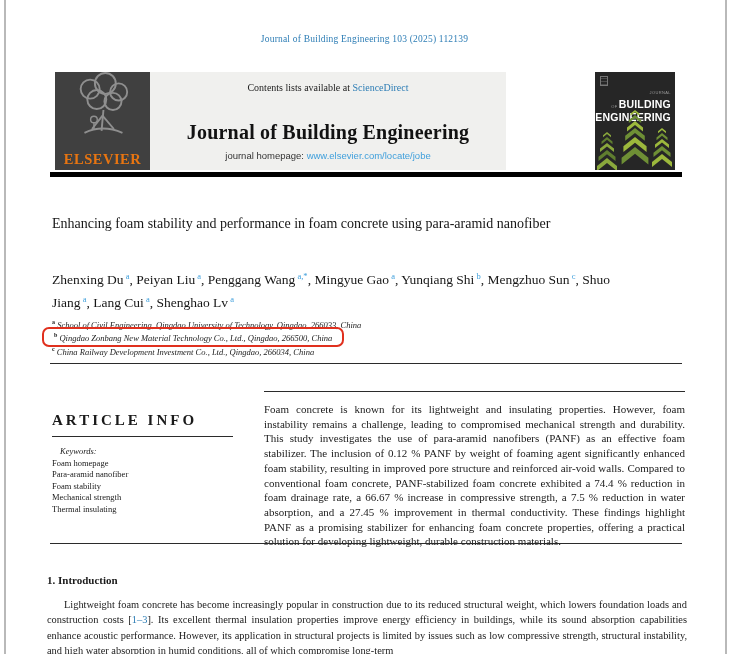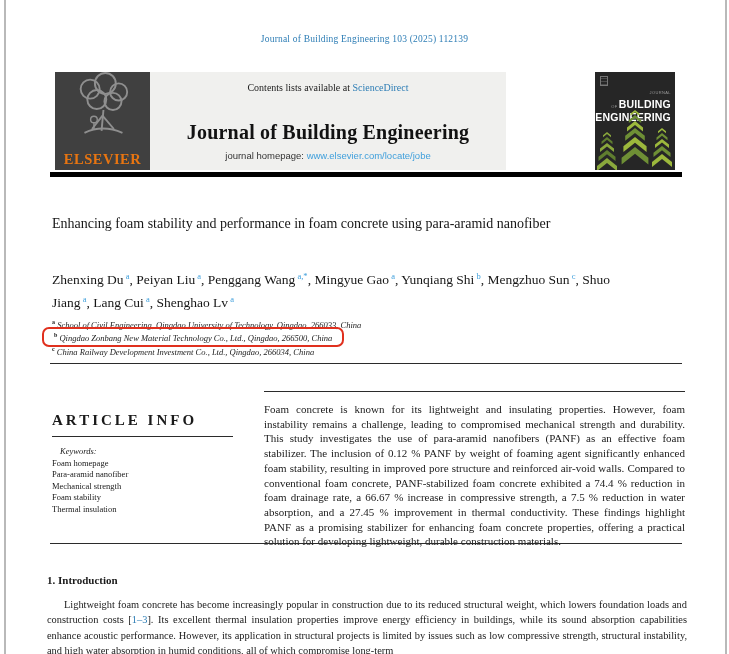--- a/index.html
+++ b/index.html
@@ -189,23 +189,23 @@
 
 <div class="rule-full rule-top"></div>
 
 <div class="col-left">
   <div class="col-heading">ARTICLE INFO</div>
   <div class="col-rule"></div>
   <div class="keywords-label">Keywords:</div>
   <div>
       <div class="kw">Foam homepage</div>
       <div class="kw">Para-aramid nanofiber</div>
+      <div class="kw">Foam stability</div>
       <div class="kw">Mechanical strength</div>
-      <div class="kw">Foam stability</div>
-      <div class="kw">Thermal insulation</div>
+      <div class="kw">Thermal insulating</div>
     </div>
 </div>
 
 <div class="col-right">
   <div class="col-rule"></div>
   <div class="abstract-text">Foam concrete is known for its lightweight and insulating properties. However, foam instability remains a challenge, leading to compromised mechanical strength and durability. This study investigates the use of para-aramid nanofibers (PANF) as an effective foam stabilizer. The inclusion of 0.12 % PANF by weight of foaming agent significantly enhanced foam stability, resulting in improved pore structure and reinforced air-void walls. Compared to conventional foam concrete, PANF-stabilized foam concrete exhibited a 74.4 % reduction in foam drainage rate, a 66.67 % increase in compressive strength, a 7.5 % reduction in water absorption, and a 27.45 % improvement in thermal conductivity. These findings highlight PANF as a promising stabilizer for enhancing foam concrete properties, offering a practical solution for developing lightweight, durable construction materials.</div>
 </div>
 
 <div class="rule-full rule-bottom"></div>
 

